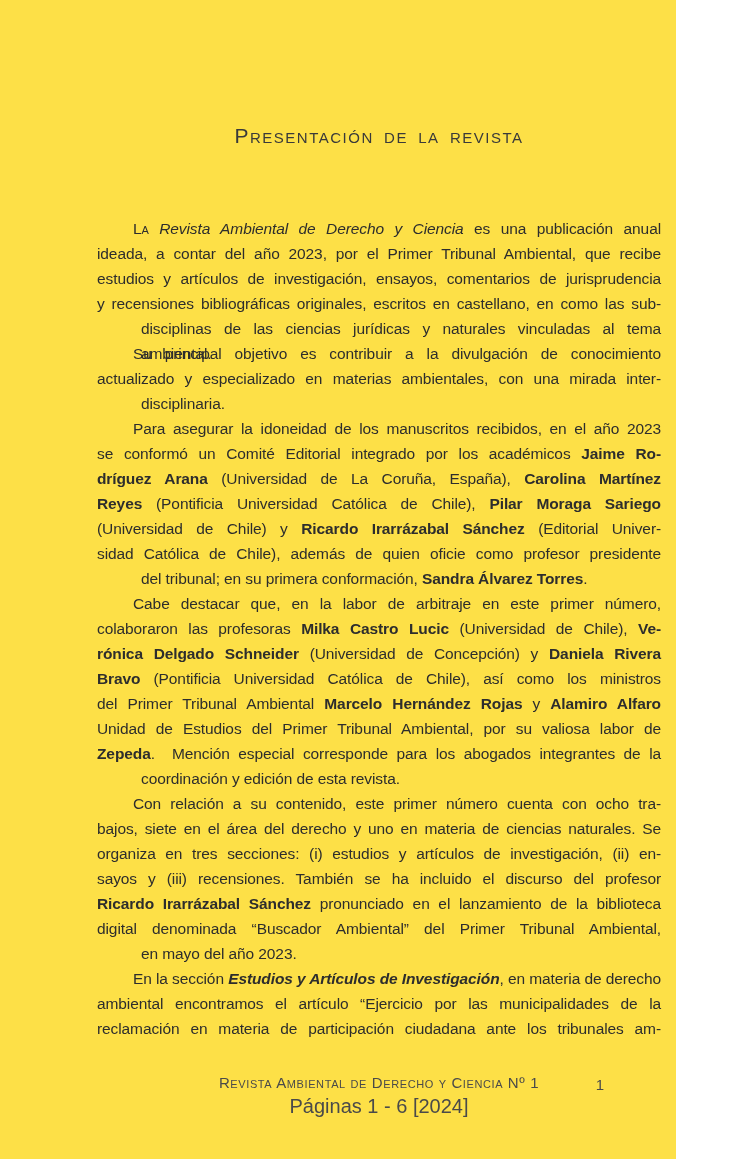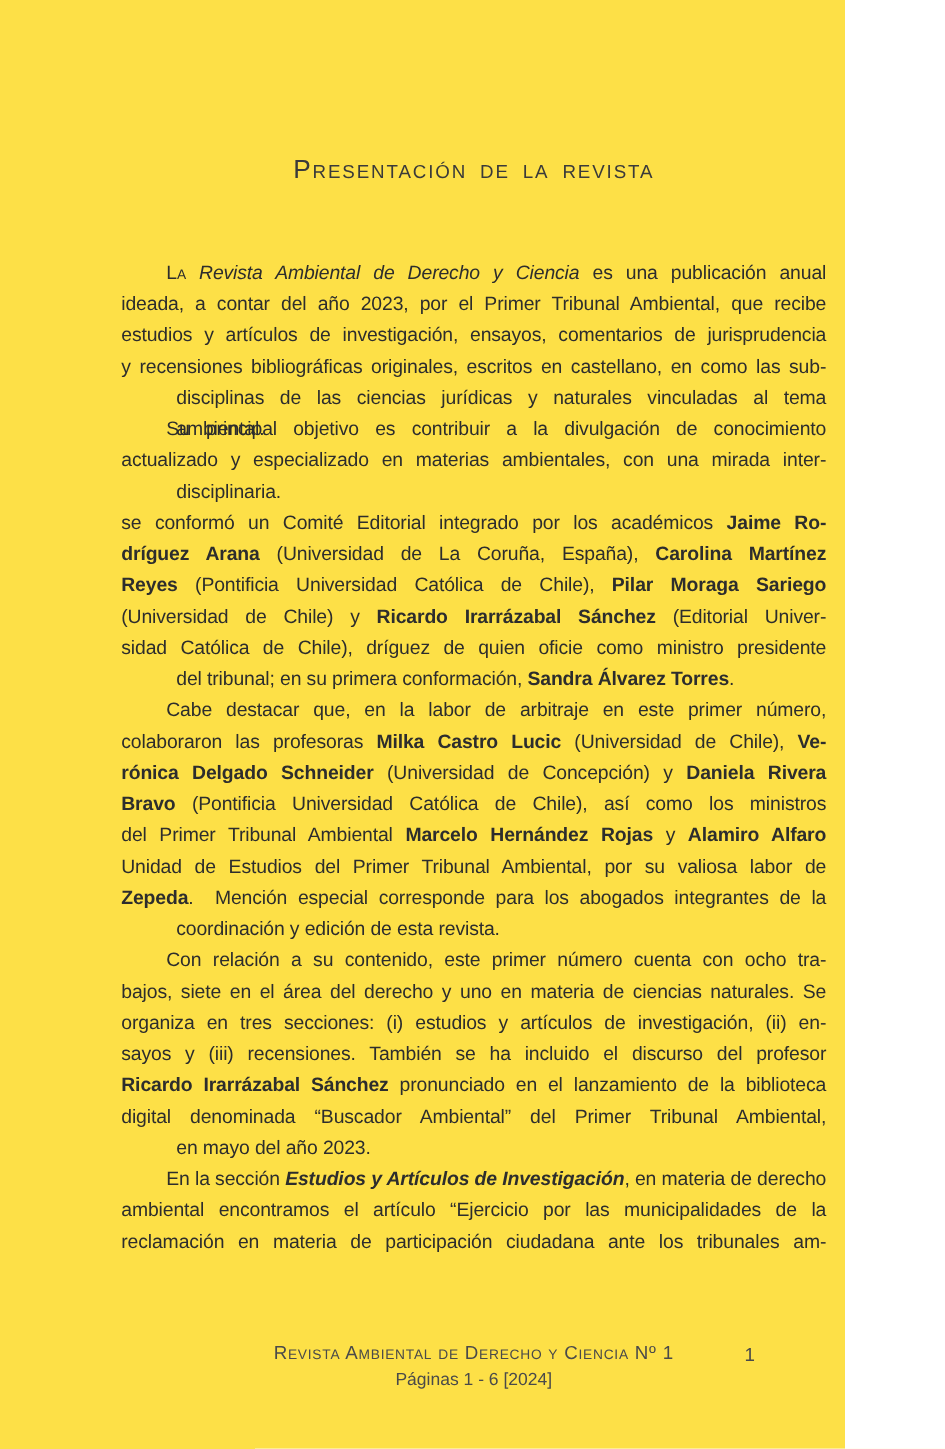--- a/index.html
+++ b/index.html
@@ -25,21 +25,21 @@
     text-align: center;
     font-size: 21px;
     font-weight: normal;
     font-variant: small-caps;
     letter-spacing: 1.5px;
     word-spacing: 3px;
     color: #3a3a3a;
   }
   .body-text {
     position: absolute;
-    top: 206px;
+    top: 216px;
     left: 97px;
     width: 564px;
     font-size: 15.5px;
     letter-spacing: -0.1px;
     line-height: 25px;
   }
   .paragraph { margin: 0; }
   .line {
     text-align: justify;
     text-align-last: justify;
@@ -60,21 +60,21 @@
     text-align: center;
     color: #4a4a4a;
   }
   .footer-journal {
     font-size: 15px;
     font-variant: small-caps;
     letter-spacing: 0.6px;
   }
   .footer-pages {
     margin-top: 4px;
-    font-size: 14px;
+    font-size: 20px;
   }
   .page-number {
     position: absolute;
     top: 1076px;
     right: 72px;
     font-size: 15px;
     color: #4a4a4a;
   }
 </style>
 </head>
@@ -90,25 +90,26 @@
         <div class="line"><span class="run-normal">estudios y artículos de investigación, ensayos, comentarios de jurisprudencia</span></div>
         <div class="line"><span class="run-normal">y recensiones bibliográficas originales, escritos en castellano, en como las sub-</span></div>
         <div class="line last"><span class="run-normal">disciplinas de las ciencias jurídicas y naturales vinculadas al tema ambiental.</span></div>
       </div>
       <div class="paragraph">
         <div class="line first"><span class="run-normal">Su principal objetivo es contribuir a la divulgación de conocimiento</span></div>
         <div class="line"><span class="run-normal">actualizado y especializado en materias ambientales, con una mirada inter-</span></div>
         <div class="line last"><span class="run-normal">disciplinaria.</span></div>
       </div>
       <div class="paragraph">
+        <div class="line first"><span class="run-normal">Para asegurar la idoneidad de los manuscritos recibidos, en el año 2023</span></div>
         <div class="line"><span class="run-normal">se conformó un Comité Editorial integrado por los académicos </span><span class="run-bold">Jaime Ro-</span></div>
         <div class="line"><span class="run-bold">dríguez Arana</span><span class="run-normal"> (Universidad de La Coruña, España), </span><span class="run-bold">Carolina Martínez</span></div>
         <div class="line"><span class="run-bold">Reyes</span><span class="run-normal"> (Pontificia Universidad Católica de Chile), </span><span class="run-bold">Pilar Moraga Sariego</span></div>
         <div class="line"><span class="run-normal">(Universidad de Chile) y </span><span class="run-bold">Ricardo Irarrázabal Sánchez</span><span class="run-normal"> (Editorial Univer-</span></div>
-        <div class="line"><span class="run-normal">sidad Católica de Chile), dríguez de quien oficie como ministro presidente</span></div>
+        <div class="line"><span class="run-normal">sidad Católica de Chile), además de quien oficie como profesor presidente</span></div>
         <div class="line last"><span class="run-normal">del tribunal; en su primera conformación, </span><span class="run-bold">Sandra Álvarez Torres</span><span class="run-normal">.</span></div>
       </div>
       <div class="paragraph">
         <div class="line first"><span class="run-normal">Cabe destacar que, en la labor de arbitraje en este primer número,</span></div>
         <div class="line"><span class="run-normal">colaboraron las profesoras </span><span class="run-bold">Milka Castro Lucic</span><span class="run-normal"> (Universidad de Chile), </span><span class="run-bold">Ve-</span></div>
         <div class="line"><span class="run-bold">rónica Delgado Schneider</span><span class="run-normal"> (Universidad de Concepción) y </span><span class="run-bold">Daniela Rivera</span></div>
         <div class="line"><span class="run-bold">Bravo</span><span class="run-normal"> (Pontificia Universidad Católica de Chile), así como los ministros</span></div>
         <div class="line"><span class="run-normal">del Primer Tribunal Ambiental </span><span class="run-bold">Marcelo Hernández Rojas</span><span class="run-normal"> y </span><span class="run-bold">Alamiro Alfaro</span></div>
         <div class="line"><span class="run-normal">Unidad de Estudios del Primer Tribunal Ambiental, por su valiosa labor de</span></div>
         <div class="line"><span class="run-bold">Zepeda</span><span class="run-normal">.&nbsp; Mención especial corresponde para los abogados integrantes de la</span></div>

